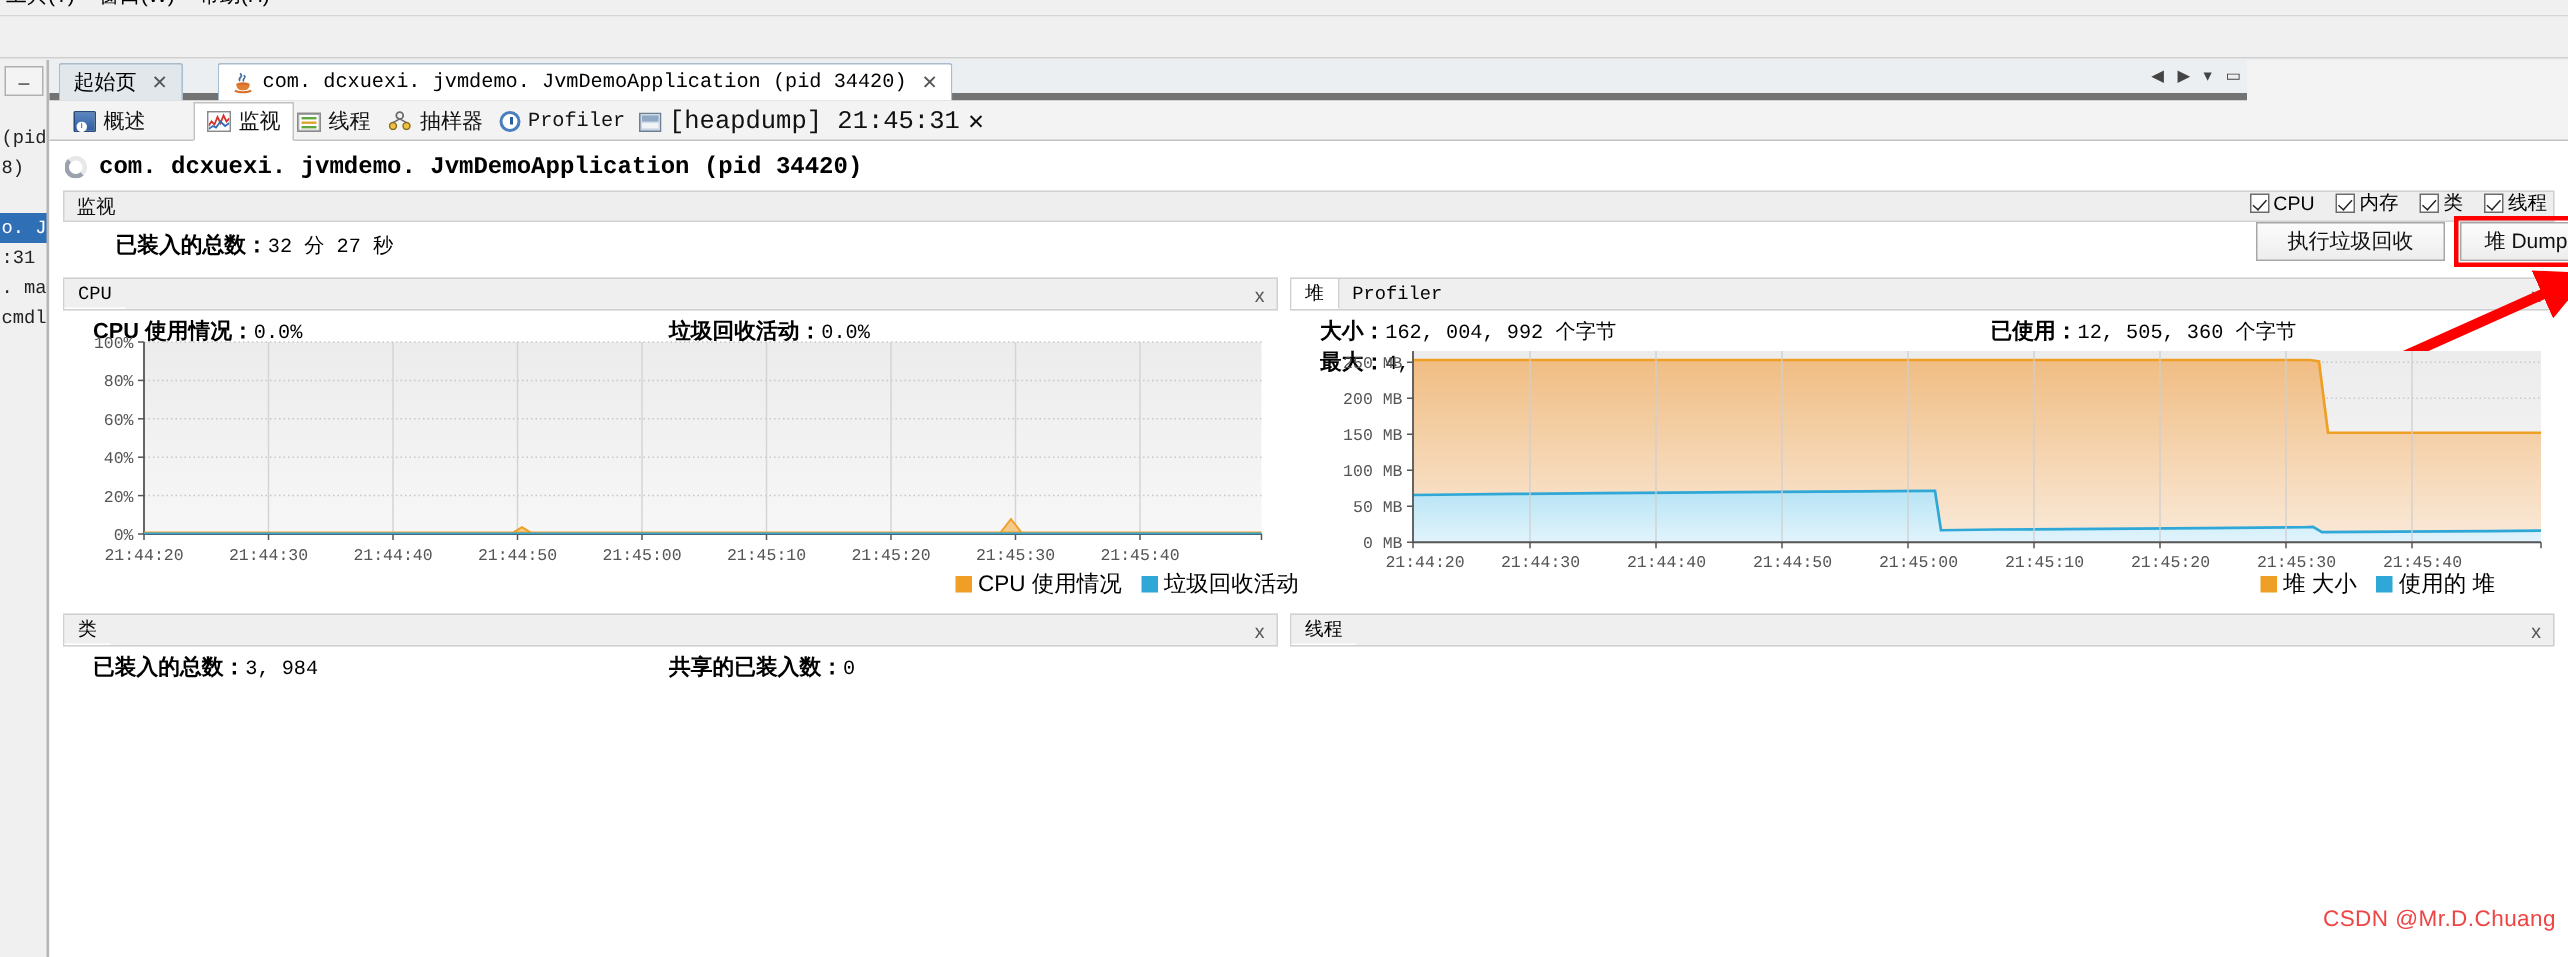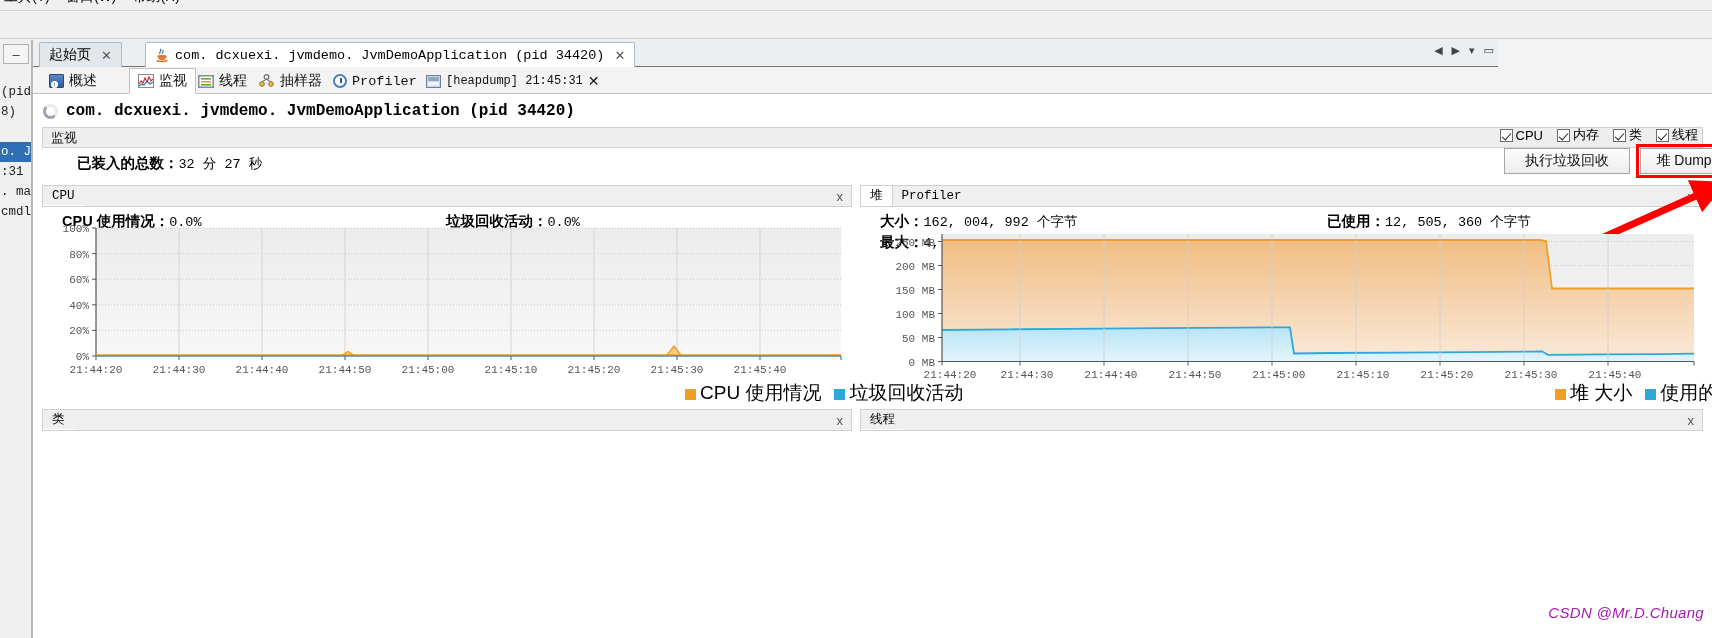--- a/index.html
+++ b/index.html
@@ -58,21 +58,21 @@
 
   
   .win {
     position:absolute; left:33px; top:40px; width:1679px; height:598px;
     background:#f3f3f3;
   }
 
   
   .doc-tabs {
     position:absolute; left:0; top:0; width:1465px; height:27px;
-    background:#eceff2; border-bottom:1px solid #737373;padding-left:41px;
+    background:#eceff2; border-bottom:5px solid #737373;padding-left:41px;
   }
   .doc-tab {
     position:absolute; top:2px; height:25px;
     display:flex; align-items:center; gap:6px;
     padding:0 9px; font-size:14px; white-space:nowrap;
     border:1px solid #a8bccd; border-bottom:none; background:#e2e7ec;
     border-radius:2px 2px 0 0;
   }
   .doc-tab.active { background:#ffffff; }
   .doc-tab .xbtn { color:#555; font-size:13px; margin-left:4px; }
@@ -176,29 +176,28 @@
     position:absolute; top:26px; left:12px; right:0;
     font-size:14.5px; line-height:21px; white-space:nowrap;
   }
   .stats .line { position:relative; height:21px; }
   .stats b { font-weight:bold; }
   .stats .num { font-family:"Liberation Mono","DejaVu Sans Mono",monospace; font-size:13.5px; }
 
   .chart-box { position:absolute; }
   .legend {
     position:absolute; display:flex; gap:13px; align-items:center;
-    font-size:19px; white-space:nowrap;margin-left:48px;
+    font-size:15px; white-space:nowrap;
   }
   .legend .sw { width:11px; height:11px; display:inline-block; margin-right:4px; vertical-align:-1px; }
 
   .watermark {
     position:absolute; right:8px; bottom:17px;
-    color:#a21caf; font-size:15px; letter-spacing:.3px;
+    color:#ef4444; font-size:15px; letter-spacing:.3px;
     font-family:"Liberation Sans",sans-serif;
-    font-style:italic;
   }
   svg text { font-family:"Liberation Mono","DejaVu Sans Mono",monospace; }
 </style>
 </head>
 <body>
 
 <div id="app">
 
   <div class="menu-strip">
     <div class="menu-row">
@@ -294,21 +293,21 @@
         <span style="font-family:'Liberation Mono','DejaVu Sans Mono',monospace;font-size:13.5px;">Profiler</span>
       </div>
       <div class="tool-tab" style="left:385px;">
         <span class="ico">
           <svg width="15" height="13" viewBox="0 0 15 13" style="display:block">
             <rect x="0.5" y="0.5" width="14" height="12" fill="#cfd9e6" stroke="#6e7f94"></rect>
             <rect x="2" y="2" width="11" height="4" fill="#8fa8c4"></rect>
             <rect x="2" y="7" width="11" height="3.5" fill="#f0f3f7"></rect>
           </svg>
         </span>
-        <span style="font-family:'Liberation Mono','DejaVu Sans Mono',monospace;font-size:12px;">[heapdump] 21:45:31</span>
+        <span style="font-family:'Liberation Mono','DejaVu Sans Mono',monospace;font-size:17px;">[heapdump] 21:45:31</span>
         <span class="xbtn">✕</span>
       </div>
     </div>
 
     <div class="content">
 
       <div class="app-title">
         <span class="spinner"></span>
         <span>com. dcxuexi. jvmdemo. JvmDemoApplication (pid 34420)</span>
       </div>
@@ -578,20 +577,30 @@
         <span>
           <span class="sw" style="background:#2fa8d8;"></span><span>使用的 堆</span>
         </span>
       </div>
 
       <div class="panel" style="left:9px; top:315px; width:810px; height:60px;">
         <div class="panel-head">
           <div class="ptab sel" style="border-right:none;background:#efefef;">类</div>
           <div class="pclose">x</div>
         </div>
+        <div class="stats">
+          <div class="line">
+            <span style="position:absolute;left:8px;">
+              <b>已装入的总数：</b><span class="num">3, 984</span>
+            </span>
+            <span style="position:absolute;left:392px;">
+              <b>共享的已装入数：</b><span class="num">0</span>
+            </span>
+          </div>
+        </div>
       </div>
 
       <div class="panel" style="left:827px; top:315px; width:843px; height:60px;">
         <div class="panel-head">
           <div class="ptab sel" style="border-right:none;background:#efefef;">线程</div>
           <div class="pclose">x</div>
         </div>
       </div>
 
       <div class="watermark">CSDN @Mr.D.Chuang</div>

